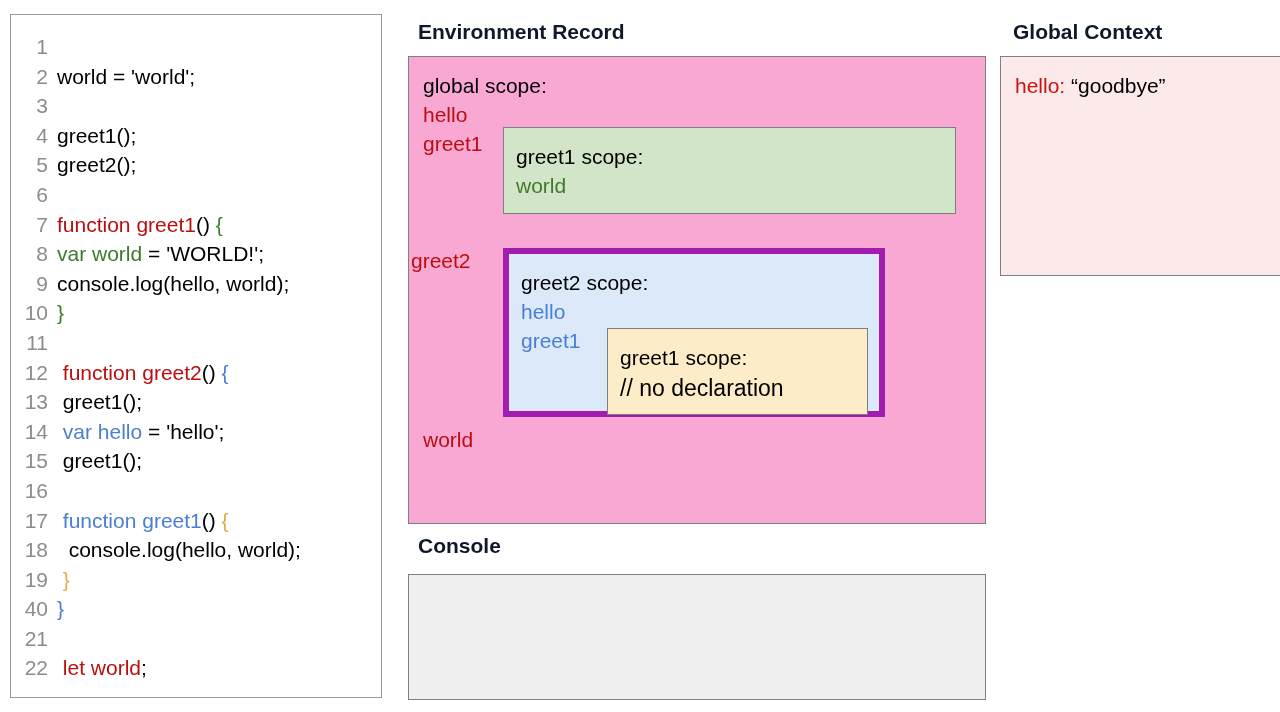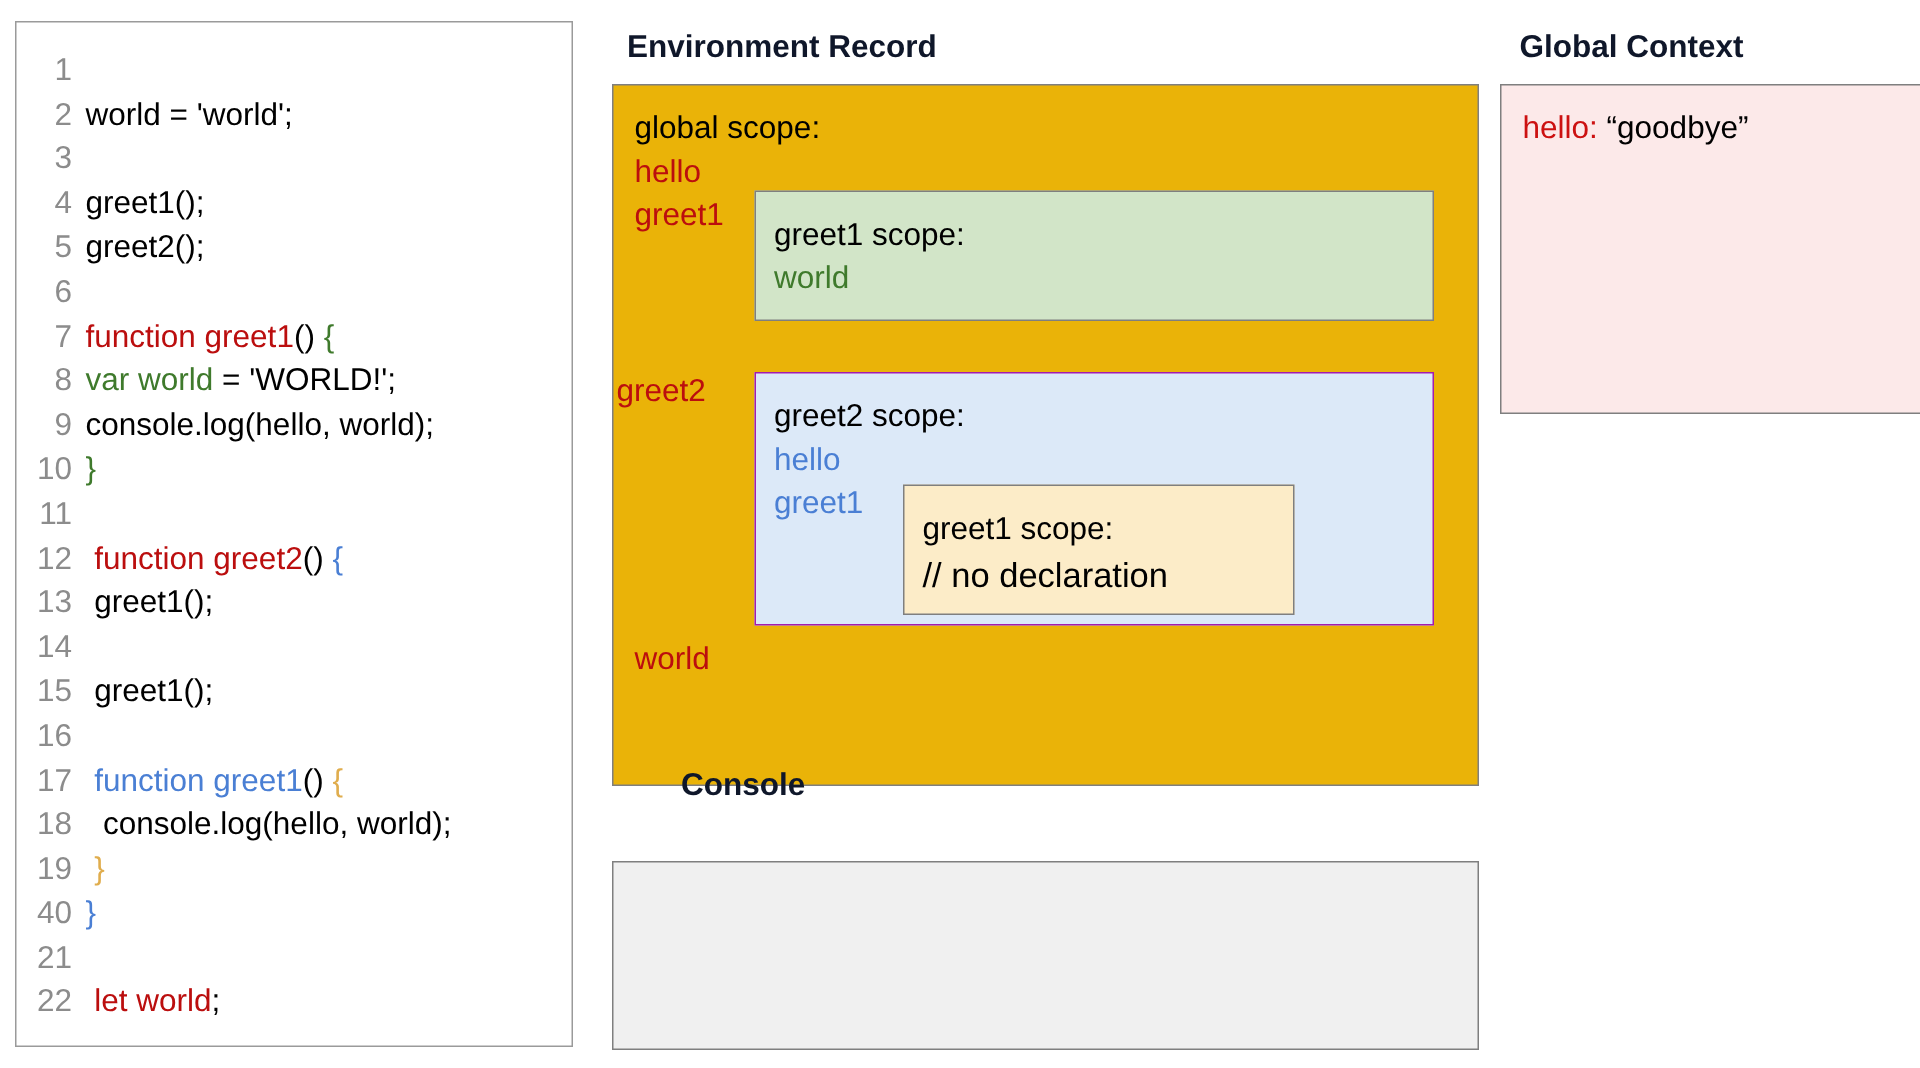--- a/index.html
+++ b/index.html
@@ -65,31 +65,31 @@
   
   .panel-title {
     position: absolute;
     font-size: 21px;
     font-weight: bold;
     color: #0f172a;
     white-space: nowrap;
   }
   #env-title    { left: 418px;  top: 20px; }
   #global-title { left: 1013px; top: 20px; }
-  #console-title{ left: 418px;  top: 512px; margin-left: 36px; }
+  #console-title{ left: 418px;  top: 534px; }
 
   
   #env-box {
     position: absolute;
     left: 408px;
     top: 56px;
     width: 578px;
     height: 468px;
     box-sizing: border-box;
-    background: #eab308;
+    background: #f9a8d4;
     border: 1px solid #7f7f7f;
   }
   .scope-label {
     position: absolute;
     font-size: 21px;
     white-space: nowrap;
   }
   #env-heading { left: 14px; top: 17px; color: #000000; }
   #env-hello   { left: 14px; top: 46px;  color: #bb0e0e; }
   #env-greet1  { left: 14px; top: 75px;  color: #bb0e0e; }
@@ -114,25 +114,25 @@
   #greet1-scope-box .line2 {
     position: absolute; left: 12px; top: 46px;
     font-size: 21px; color: #3f7a2c; white-space: nowrap;
   }
 
   
   #greet2-scope-box {
     position: absolute;
     left: 94px;
     top: 191px;
-    width: 453px;
+    width: 382px;
     height: 169px;
     box-sizing: border-box;
     background: #dce9f8;
-    border: 1px solid #a21caf;
+    border: 6px solid #a21caf;
   }
   #greet2-scope-box .line1 {
     position: absolute; left: 12px; top: 17px;
     font-size: 21px; color: #000000; white-space: nowrap;
   }
   #greet2-scope-box .line2 {
     position: absolute; left: 12px; top: 46px;
     font-size: 21px; color: #4a7fd4; white-space: nowrap;
   }
   #greet2-scope-box .line3 {
@@ -204,21 +204,21 @@
       <div class="code-line"><span class="ln">4</span><span class="code-text"><span class="tok-black">greet1();</span></span></div>
       <div class="code-line"><span class="ln">5</span><span class="code-text"><span class="tok-black">greet2();</span></span></div>
       <div class="code-line"><span class="ln">6</span><span class="code-text"></span></div>
       <div class="code-line"><span class="ln">7</span><span class="code-text"><span class="tok-red">function greet1</span><span class="tok-black">() </span><span class="tok-green">{</span></span></div>
       <div class="code-line"><span class="ln">8</span><span class="code-text"><span class="tok-green">var world</span><span class="tok-black"> = 'WORLD!';</span></span></div>
       <div class="code-line"><span class="ln">9</span><span class="code-text"><span class="tok-black">console.log(hello, world);</span></span></div>
       <div class="code-line"><span class="ln">10</span><span class="code-text"><span class="tok-green">}</span></span></div>
       <div class="code-line"><span class="ln">11</span><span class="code-text"></span></div>
       <div class="code-line"><span class="ln">12</span><span class="code-text"><span class="tok-red"> function greet2</span><span class="tok-black">() </span><span class="tok-blue">{</span></span></div>
       <div class="code-line"><span class="ln">13</span><span class="code-text"><span class="tok-black"> greet1();</span></span></div>
-      <div class="code-line"><span class="ln">14</span></div>
+      <div class="code-line"><span class="ln">14</span><span class="code-text"><span class="tok-blue"> var hello</span><span class="tok-black"> = 'hello';</span></span></div>
       <div class="code-line"><span class="ln">15</span><span class="code-text"><span class="tok-black"> greet1();</span></span></div>
       <div class="code-line"><span class="ln">16</span><span class="code-text"></span></div>
       <div class="code-line"><span class="ln">17</span><span class="code-text"><span class="tok-blue"> function greet1</span><span class="tok-black">() </span><span class="tok-amber">{</span></span></div>
       <div class="code-line"><span class="ln">18</span><span class="code-text"><span class="tok-black">  console.log(hello, world);</span></span></div>
       <div class="code-line"><span class="ln">19</span><span class="code-text"><span class="tok-amber"> }</span></span></div>
       <div class="code-line"><span class="ln">40</span><span class="code-text"><span class="tok-blue">}</span></span></div>
       <div class="code-line"><span class="ln">21</span><span class="code-text"></span></div>
       <div class="code-line"><span class="ln">22</span><span class="code-text"><span class="tok-red"> let world</span><span class="tok-black">;</span></span></div>
     </div>
 </div>

